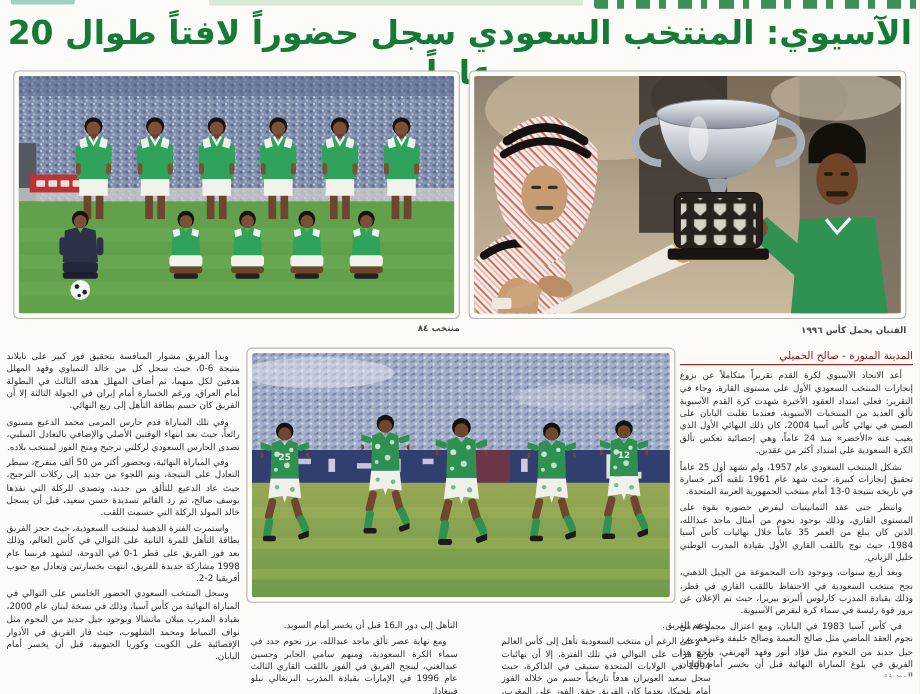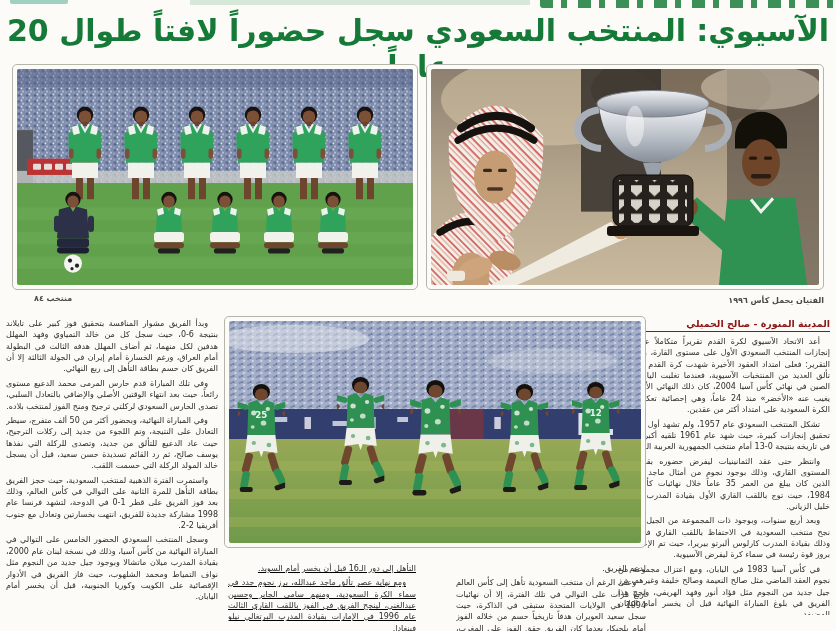--- a/index.html
+++ b/index.html
@@ -12,21 +12,21 @@
   #headline{position:absolute;top:13px;left:0;right:0;text-align:center;
     font-size:30px;font-weight:700;color:#157a38;line-height:1.2;letter-spacing:0;}
   
   .frame{position:absolute;background:#fbfbf8;border:1px solid #b5b5ab;border-radius:5px;padding:4px;box-sizing:border-box;}
   .frame svg{display:block;width:100%;height:100%;border-radius:2px;}
   .caption{position:absolute;font-size:8px;color:#4a4a46;font-weight:700;}
   
   .col{position:absolute;top:318px;bottom:16px;overflow:hidden;}
   .col p, .subcol p{font-size:8px;line-height:1.42;text-align:justify;margin:0 0 3px;color:#2e2c29;text-indent:10px;}
   .col p.noindent, .subcol p.noindent{text-indent:0;}
-  #byline{font-size:9.5px;font-weight:700;color:#8c1515;border-bottom:1.6px solid #8c1515;
+  #byline{font-size:9.5px;font-weight:400;color:#8c1515;border-bottom:1.6px solid #8c1515;
     padding-bottom:2px;margin:0 0 4px;}
   .subcol{position:absolute;top:563px;bottom:0;overflow:hidden;}
 </style>
 </head>
 <body>
 
 <div id="page">
 
   <div class="strip-seg" style="left:10px;width:58px;height:4px;background:#9fd0c0;border-radius:0 0 2px 2px;"></div>
   <div class="strip-seg" style="left:190px;width:340px;height:5px;background:#d6e8d8;"></div>
@@ -112,21 +112,21 @@
         <use href="#pkneel" x="299" y="120" width="34" height="64"></use>
       </g>
       <g>
         <circle cx="56" cy="191" r="9" fill="#f4f4f0"></circle>
         <circle cx="53" cy="188" r="2.1" fill="#222222"></circle>
         <circle cx="60" cy="193" r="2.1" fill="#222222"></circle>
         <circle cx="55" cy="196" r="1.6" fill="#222222"></circle>
       </g>
     </svg>
   </div>
-  <div class="caption ar" style="top:294px;left:12px;width:406px;text-align:left;padding-left:22px;box-sizing:border-box;">منتخب ٨٤</div>
+  <div class="caption ar" style="top:294px;left:12px;width:406px;text-align:right;padding-left:22px;box-sizing:border-box;">منتخب ٨٤</div>
 
   <div class="frame" style="left:426px;top:64px;width:398px;height:226px;">
     <svg viewBox="0 0 388 212" preserveAspectRatio="none">
       <defs>
         <linearGradient id="tbg" x1="0" y1="0" x2="0" y2="1">
           <stop offset="0" stop-color="#8d8070"></stop>
             <stop offset=".5" stop-color="#b3a48c"></stop>
             <stop offset="1" stop-color="#c9b99d"></stop>
         </linearGradient>
         <linearGradient id="silver" x1="0" y1="0" x2="0" y2="1">
@@ -214,21 +214,21 @@
   <div class="col ar" style="left:618px;width:212px;">
     <div id="byline">المدينة المنورة - صالح الحميلي</div>
     <p>أعد الاتحاد الآسيوي لكرة القدم تقريراً متكاملاً عن بزوغ إنجازات المنتخب السعودي الأول على مستوى القارة، وجاء في التقرير: فعلى امتداد العقود الأخيرة شهدت كرة القدم الآسيوية تألق العديد من المنتخبات الآسيوية، فعندما تغلبت اليابان على الصين في نهائي كأس آسيا 2004، كان ذلك النهائي الأول الذي يغيب عنه «الأخضر» منذ 24 عاماً، وهي إحصائية تعكس تألق الكرة السعودية على امتداد أكثر من عقدين.</p>
     <p>تشكل المنتخب السعودي عام 1957، ولم تشهد أول 25 عاماً تحقيق إنجازات كبيرة، حيث شهد عام 1961 تلقيه أكبر خسارة في تاريخه بنتيجة 0-13 أمام منتخب الجمهورية العربية المتحدة.</p>
     <p>وانتظر حتى عقد الثمانينيات ليفرض حضوره بقوة على المستوى القاري، وذلك بوجود نجوم من أمثال ماجد عبدالله، الذين كان يبلغ من العمر 35 عاماً خلال نهائيات كأس آسيا 1984، حيث توج باللقب القاري الأول بقيادة المدرب الوطني خليل الزياني.</p>
     <p>وبعد أربع سنوات، وبوجود ذات المجموعة من الجيل الذهبي، نجح منتخب السعودية في الاحتفاظ باللقب القاري في قطر، وذلك بقيادة المدرب كارلوس ألبرتو بيريرا، حيث تم الإعلان عن بروز قوة رئيسة في سماء كرة ليفرض الآسيوية.</p>
     <p>في كأس آسيا 1983 في اليابان، ومع اعتزال مجموعة من نجوم العقد الماضي مثل صالح النعيمة وصالح خليفة وغيرهم، برز جيل جديد من النجوم مثل فؤاد أنور وفهد الهريفي، ونجح هذا الفريق في بلوغ المباراة النهائية قبل أن يخسر أمام اليابان المضيفة.</p>
     <p>لكن بعد عامين، نجح منتخب السعودية في حجز بطاقة التأهل للمرة الأولى من أجل المشاركة في نهائيات كأس العالم 1994، وذلك بعدما تغلب على إيران في مباراة ماراثونية شهدت تسجيل سبعة أهداف، بحضور أكثر من 40 ألف مشجع سعودي سافروا إلى العاصمة القطرية الدوحة</p>
   </div>
 
-  <div class="frame" style="left:224px;top:316px;width:422px;height:232px;">
+  <div class="frame" style="left:224px;top:316px;width:390px;height:232px;">
     <svg viewBox="0 0 382 222" preserveAspectRatio="none">
       <defs>
         <pattern id="cr2" width="8" height="6" patternUnits="userSpaceOnUse">
           <rect width="8" height="6" fill="#a3aec8"></rect>
           <circle cx="2" cy="2" r="1.2" fill="#7f8cb0"></circle>
           <circle cx="6" cy="4" r="1.1" fill="#d9dce8"></circle>
           <circle cx="4" cy="1" r="0.9" fill="#5f6c96"></circle>
         </pattern>
         <linearGradient id="grass2" x1="0" y1="0" x2="0" y2="1">
           <stop offset="0" stop-color="#97a855"></stop>
@@ -288,18 +288,18 @@
         <text x="30" y="97" font-size="8" font-weight="bold" fill="#ffffff" text-anchor="middle" opacity=".9">25</text>
         <text x="340" y="95" font-size="8" font-weight="bold" fill="#ffffff" text-anchor="middle" opacity=".9">12</text>
       </g>
     </svg>
   </div>
 
   <div class="subcol ar" style="left:424px;width:190px;margin-left:32px;">
     <p class="noindent">لدعم الفريق.</p>
     <p>وعلى الرغم أن منتخب السعودية تأهل إلى كأس العالم أربع مرات على التوالي في تلك الفترة، إلا أن نهائيات 1994 في الولايات المتحدة ستبقى في الذاكرة، حيث سجل سعيد العويران هدفاً تاريخياً حسم من خلاله الفوز أمام بلجيكا، بعدما كان الفريق حقق الفوز على المغرب، ليضمن</p>
   </div>
-  <div class="subcol ar" style="left:228px;width:188px;text-decoration:underline;">
+  <div class="subcol ar" style="left:228px;width:188px;">
     <p class="noindent">التأهل إلى دور الـ16 قبل أن يخسر أمام السويد.</p>
     <p>ومع نهاية عصر تألق ماجد عبدالله، برز نجوم جدد في سماء الكرة السعودية، ومنهم سامي الجابر وحسين عبدالغني، لينجح الفريق في الفوز باللقب القاري الثالث عام 1996 في الإمارات بقيادة المدرب البرتغالي نيلو فينغادا.</p>
   </div>
 
 </div>
 
 </body></html>

